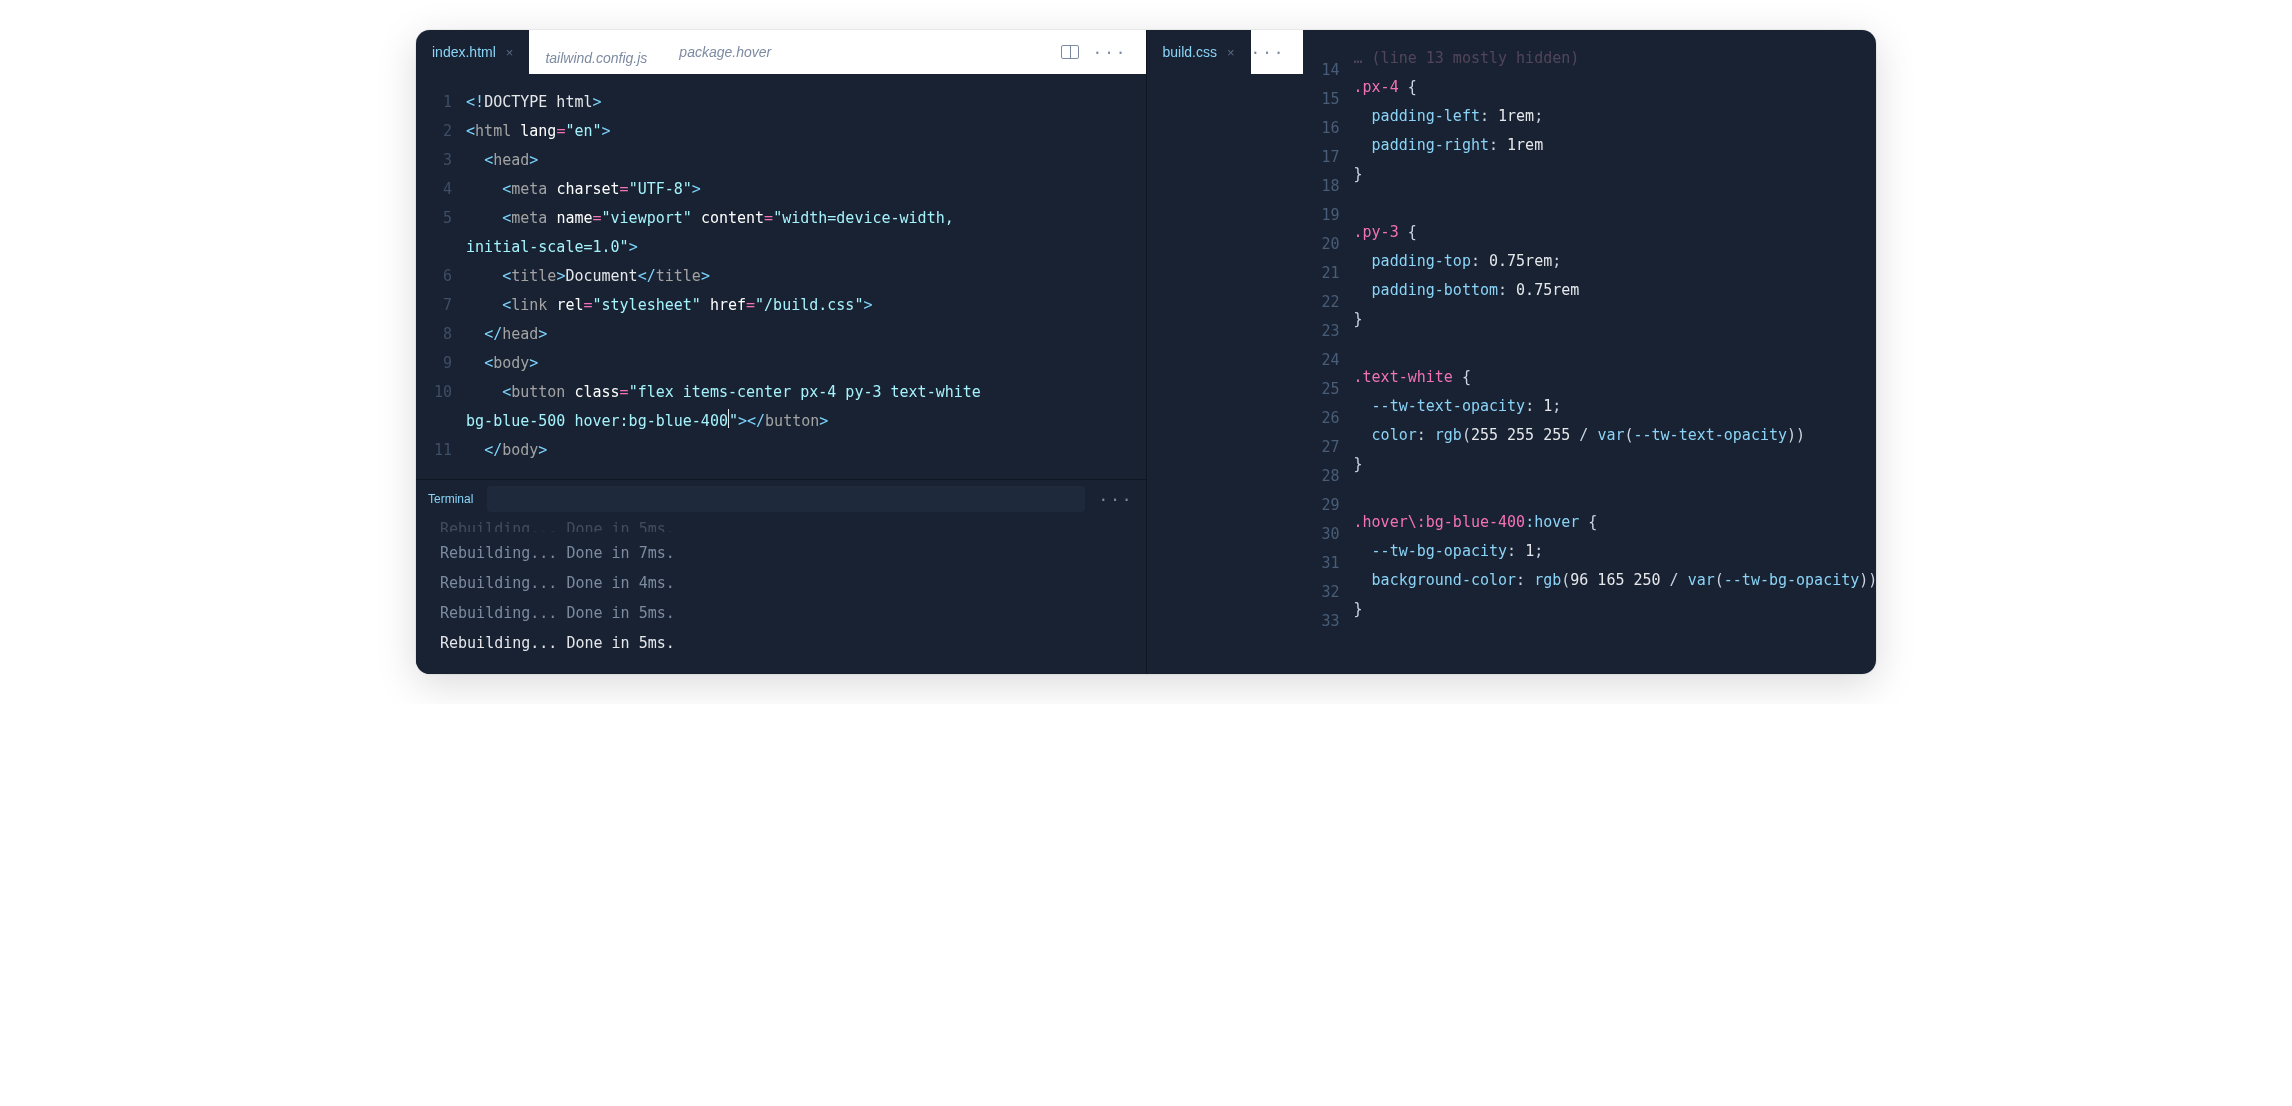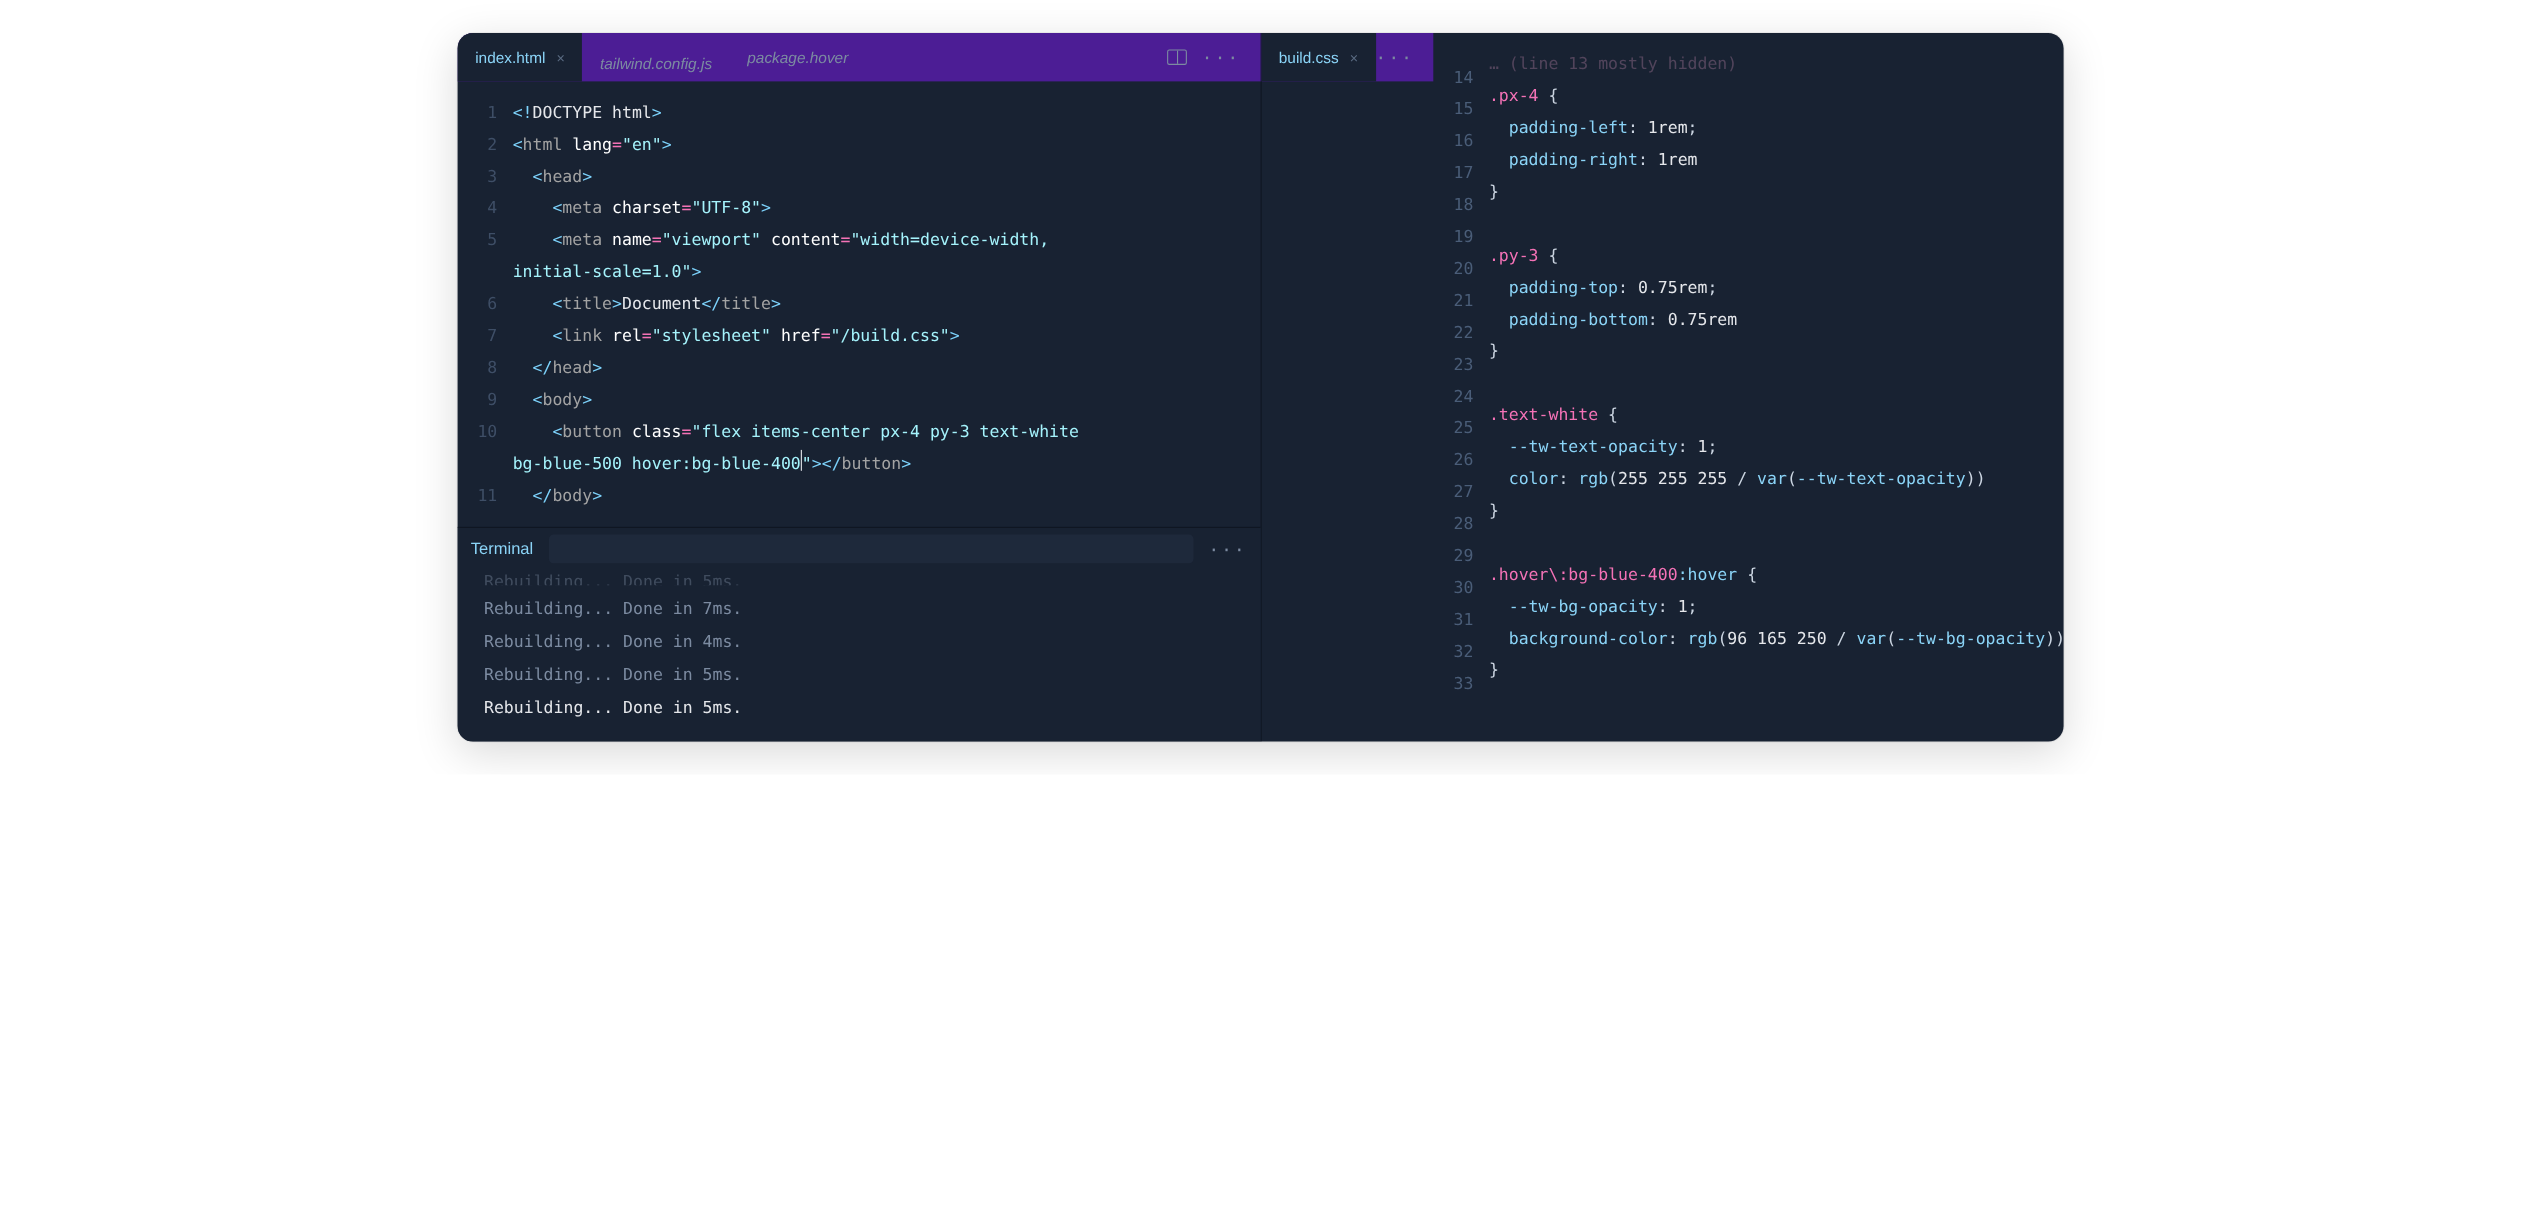--- a/index.html
+++ b/index.html
@@ -26,21 +26,21 @@
   border-right: 1px solid #0f1622;
 }
 .pane-right {
   flex: 1;
   min-width: 0;
   display: flex;
 }
 .tabbar {
   display: flex;
   align-items: center;
-  background: #4c1d95;
+  background: #ffffff;
   height: 44px;
   padding-right: 10px;
 }
 .tab {
   display: flex;
   align-items: center;
   gap: 10px;
   padding: 0 16px;
   height: 100%;
   font-size: 14px;
@@ -139,21 +139,21 @@
 }
 .terminal-header {
   display: flex;
   align-items: center;
   height: 38px;
   padding: 0 12px;
   gap: 14px;
 }
 .terminal-tab {
   color: #8bd4f7;
-  font-size: 15px;
+  font-size: 12px;
   font-family: -apple-system, BlinkMacSystemFont, "Segoe UI", sans-serif;
   padding: 4px 0;
 }
 .terminal-input {
   flex: 1;
   height: 26px;
   background: #1e293b;
   border-radius: 4px;
 }
 .terminal-body {

